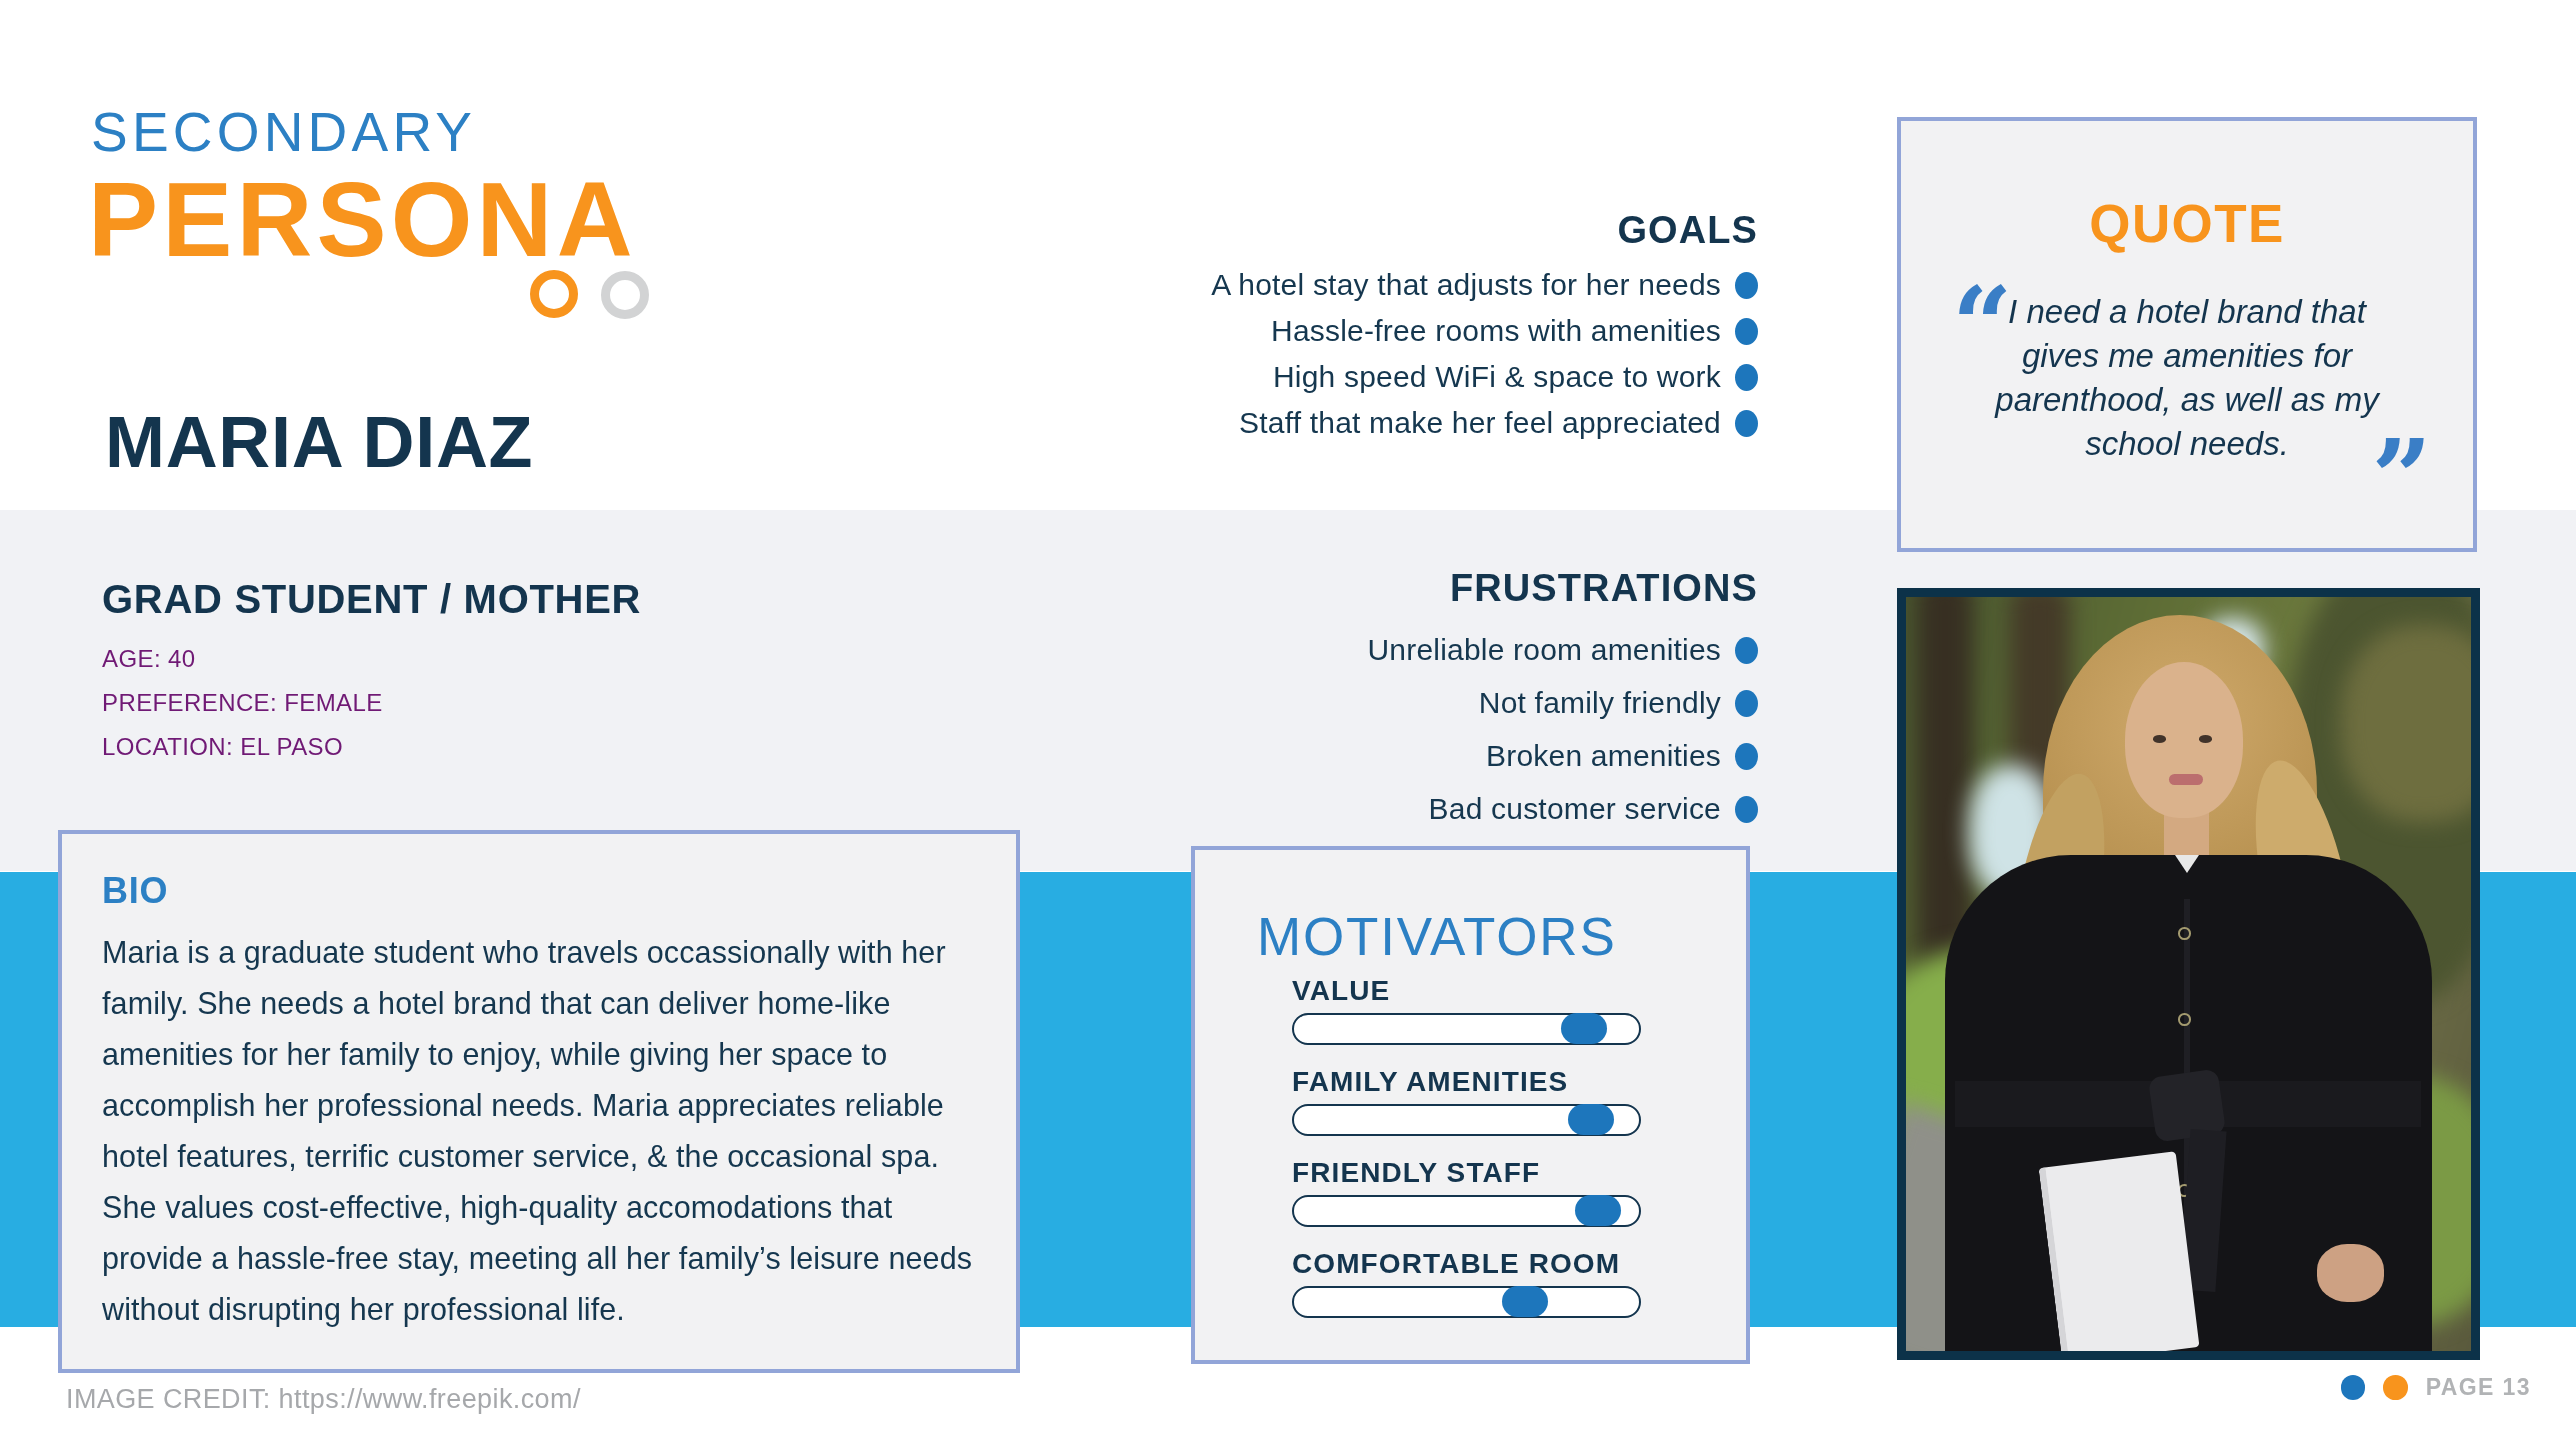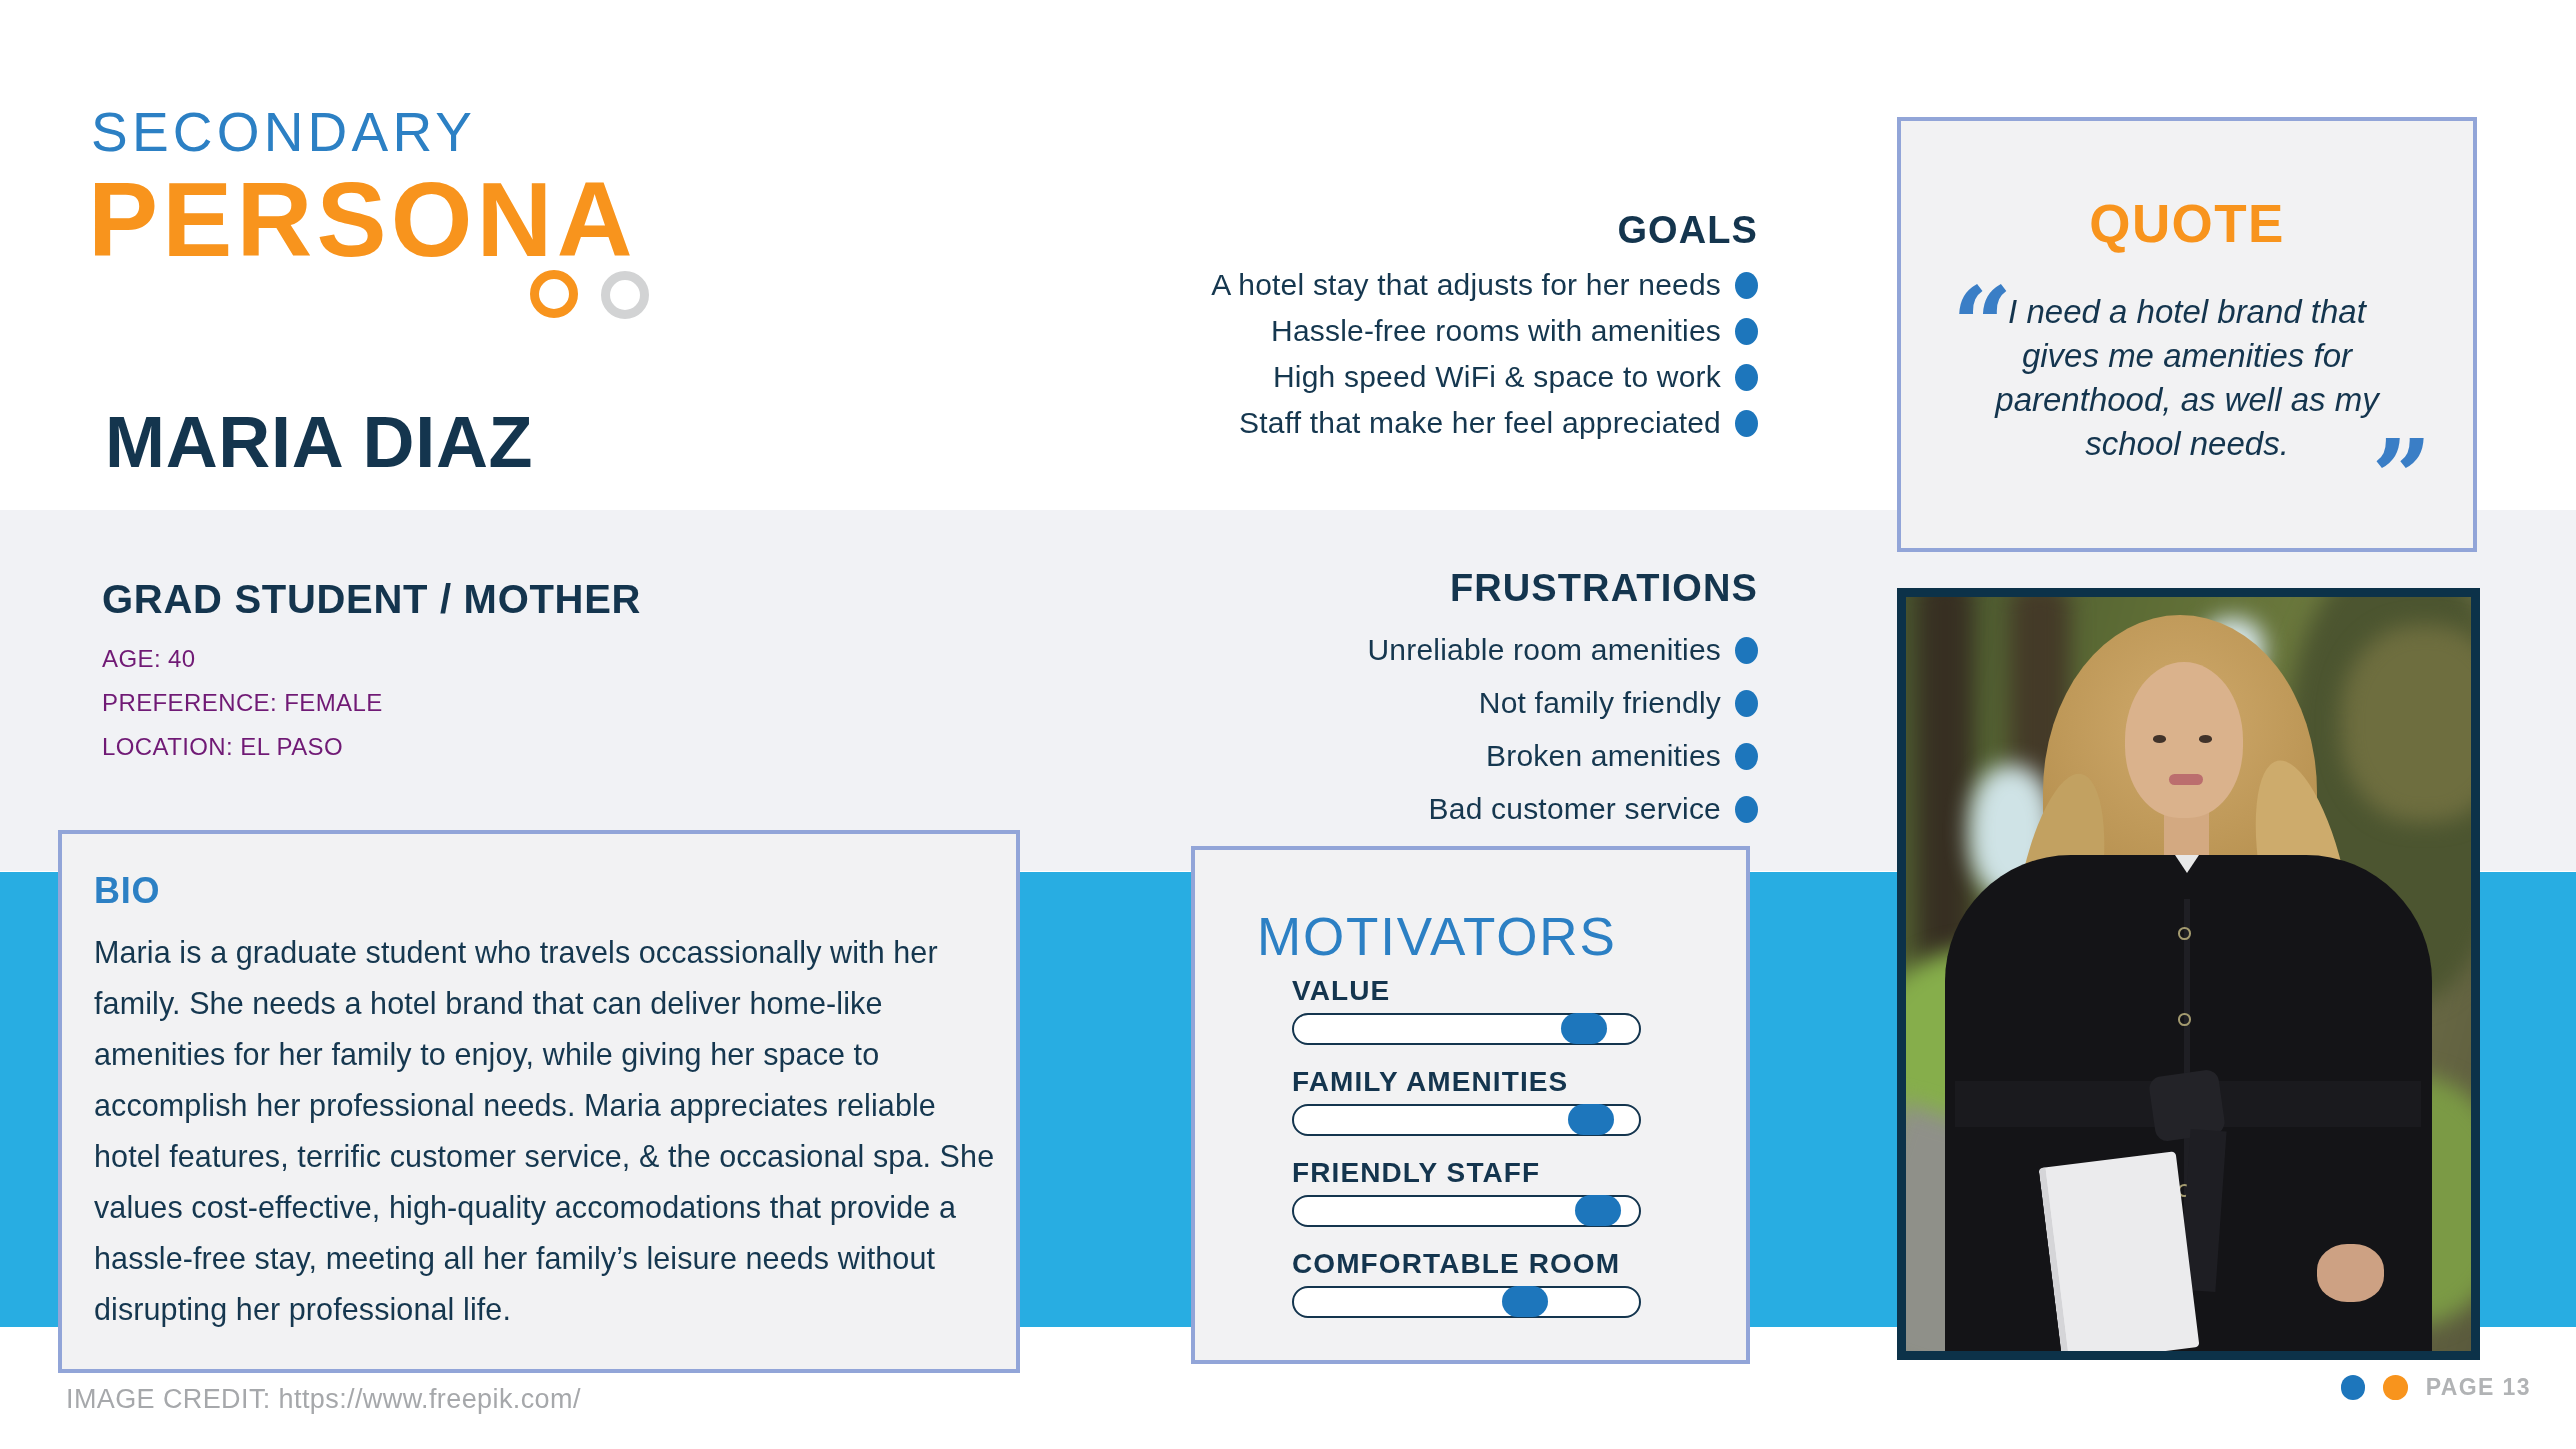--- a/index.html
+++ b/index.html
@@ -42,21 +42,21 @@
   .quote-box{left:1897px;top:117px;width:580px;height:435px;}
   .quote-heading{margin-top:72px;text-align:center;font-size:53px;font-weight:800;
     letter-spacing:1.4px;color:#f8941d;}
   .quote-text{margin:36px auto 0;width:421px;text-align:center;font-size:33px;font-style:italic;
     font-weight:500;color:#14354e;line-height:44px;}
   .qmark{position:absolute;font-family:"DejaVu Serif",serif;font-weight:700;font-size:105px;
     line-height:0;color:#3a7ec6;}
   .qmark.open{left:51px;top:204px;}
   .qmark.close{right:41px;top:357px;}
 
-  .bio-box{left:58px;top:830px;width:962px;height:543px;border-width:4.2px;padding:36px 21px 0 32px;}
+  .bio-box{left:58px;top:830px;width:962px;height:543px;border-width:4.2px;padding:36px 21px 0 40px;}
   .bio-heading{font-size:36px;font-weight:700;letter-spacing:0.7px;color:#2c80c4;}
   .bio-text{margin-top:15.4px;font-size:30.5px;color:#15374f;line-height:51px;letter-spacing:0.1px;}
 
   .motiv-box{left:1191px;top:846px;width:559px;height:518px;border-width:4.2px;}
   .motiv-heading{position:absolute;left:62px;top:56px;font-size:53px;font-weight:400;
     letter-spacing:1.8px;color:#2c80c4;text-align:center;}
   .sliders{position:absolute;left:97px;top:125px;width:351px;}
   .slider-row{position:relative;height:91px;}
   .slider-label{font-size:28px;font-weight:700;letter-spacing:1.1px;color:#14354e;}
   .slider-track{position:relative;margin-top:5.6px;width:349px;height:32px;background:#ffffff;

